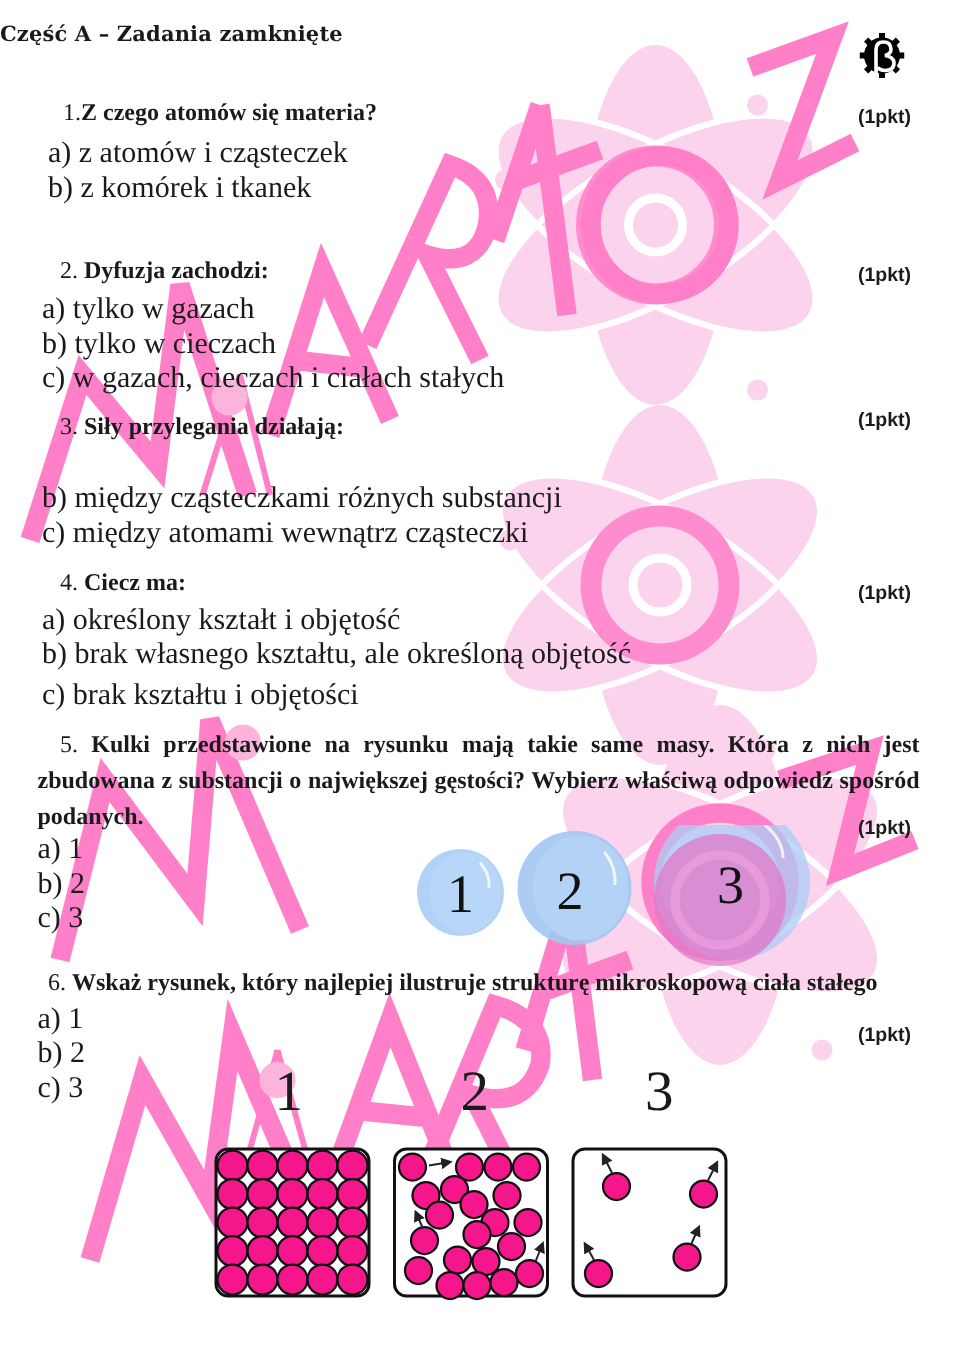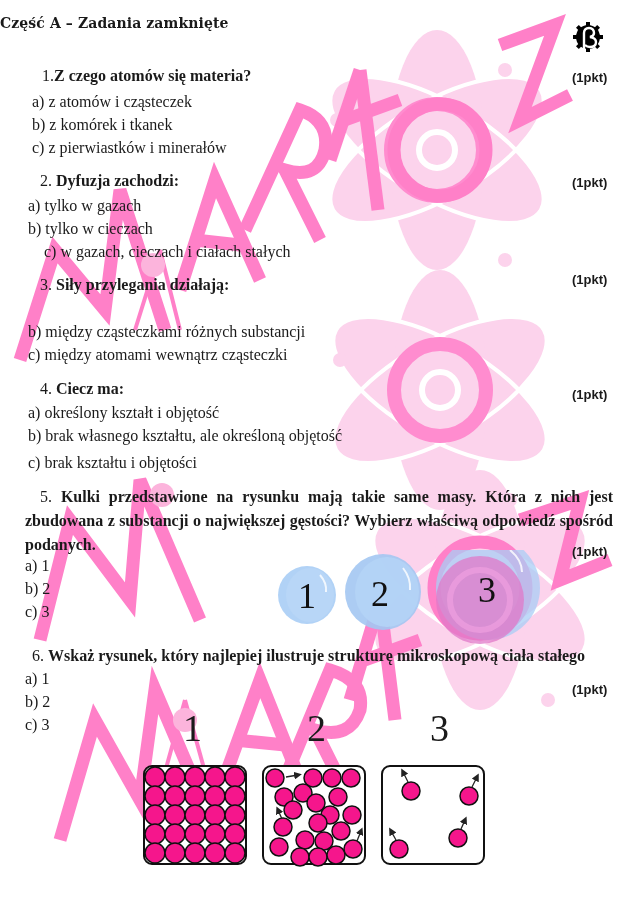--- a/index.html
+++ b/index.html
@@ -3,21 +3,21 @@
 <meta charset="utf-8">
 <style>
   html, body { margin:0; padding:0; background:#ffffff; }
   body { width:636px; height:900px; position:relative; overflow:hidden; font-family:"Liberation Serif", serif; color:#1a1a1a; }
   .wm { position:absolute; left:0; top:0; width:636px; height:900px; pointer-events:none; }
   .content { position:absolute; left:0; top:0; width:636px; height:900px; }
   .title { position:absolute; left:0; width:636px; top:15px; text-align:left; font-family:"DejaVu Serif", serif; font-weight:bold; font-size:14px; letter-spacing:0.1px; }
   .logo { position:absolute; left:573px; top:22px; width:30px; height:34px; }
   .q { position:absolute; font-size:16px; }
   .qt { font-weight:bold; }
-  .opt { position:absolute; font-size:16px; line-height:22px; }
+  .opt { position:absolute; font-size:20px; line-height:22px; }
   .pkt { position:absolute; left:572px; font-family:"Liberation Sans", sans-serif; font-weight:bold; font-size:13px; }
   .q5 { position:absolute; left:25px; top:485px; width:588px; font-size:16px; line-height:24px; text-align:justify; text-indent:15px; }
   .ball-num { font-family:"Liberation Serif", serif; font-size:36px; fill:#111; }
   .fig-num { position:absolute; font-size:38px; font-family:"Liberation Serif", serif; }
 </style>
 </head>
 <body>
 
 <svg class="wm" viewBox="0 0 636 900" xmlns="http://www.w3.org/2000/svg">
 
@@ -109,29 +109,28 @@
       <path d="M-4,17 L-4,-4 Q-4,-9 1,-9 Q6,-9 6,-4 Q6,-1 2,0 Q8,1 8,5 Q8,10 2,10 Q-1,10 -3,8" fill="none" stroke="#fff" stroke-width="2.4"></path>
     </g>
   </svg>
 
   <div class="q" style="left:42px; top:67px;">
     <span>1.</span><span class="qt">Z czego atomów się materia?</span>
   </div>
   <div class="pkt" style="top:70px;">(1pkt)</div>
   <div class="opt" style="left:32px; top:91px;">a) z atomów i cząsteczek</div>
   <div class="opt" style="left:32px; top:114px;">b) z komórek i tkanek</div>
-  <div class="opt" style="left:32px; top:137px;">c) z pierwiastków i minerałów</div>
 
   <div class="q" style="left:40px; top:172px;">
     <span>2.</span> <span class="qt">Dyfuzja zachodzi:</span>
   </div>
   <div class="pkt" style="top:175px;">(1pkt)</div>
   <div class="opt" style="left:28px; top:195px;">a) tylko w gazach</div>
   <div class="opt" style="left:28px; top:218px;">b) tylko w cieczach</div>
-  <div class="opt" style="left:28px; top:241px;margin-left:16px;">c) w gazach, cieczach i ciałach stałych</div>
+  <div class="opt" style="left:28px; top:241px;">c) w gazach, cieczach i ciałach stałych</div>
 
   <div class="q" style="left:40px; top:276px;">
     <span>3.</span> <span class="qt">Siły przylegania działają:</span>
   </div>
   <div class="pkt" style="top:272px;">(1pkt)</div>
   <div class="opt" style="left:28px; top:321px;">b) między cząsteczkami różnych substancji</div>
   <div class="opt" style="left:28px; top:344px;">c) między atomami wewnątrz cząsteczki</div>
 
   <div class="q" style="left:40px; top:380px;">
     <span>4.</span> <span class="qt">Ciecz ma:</span>

